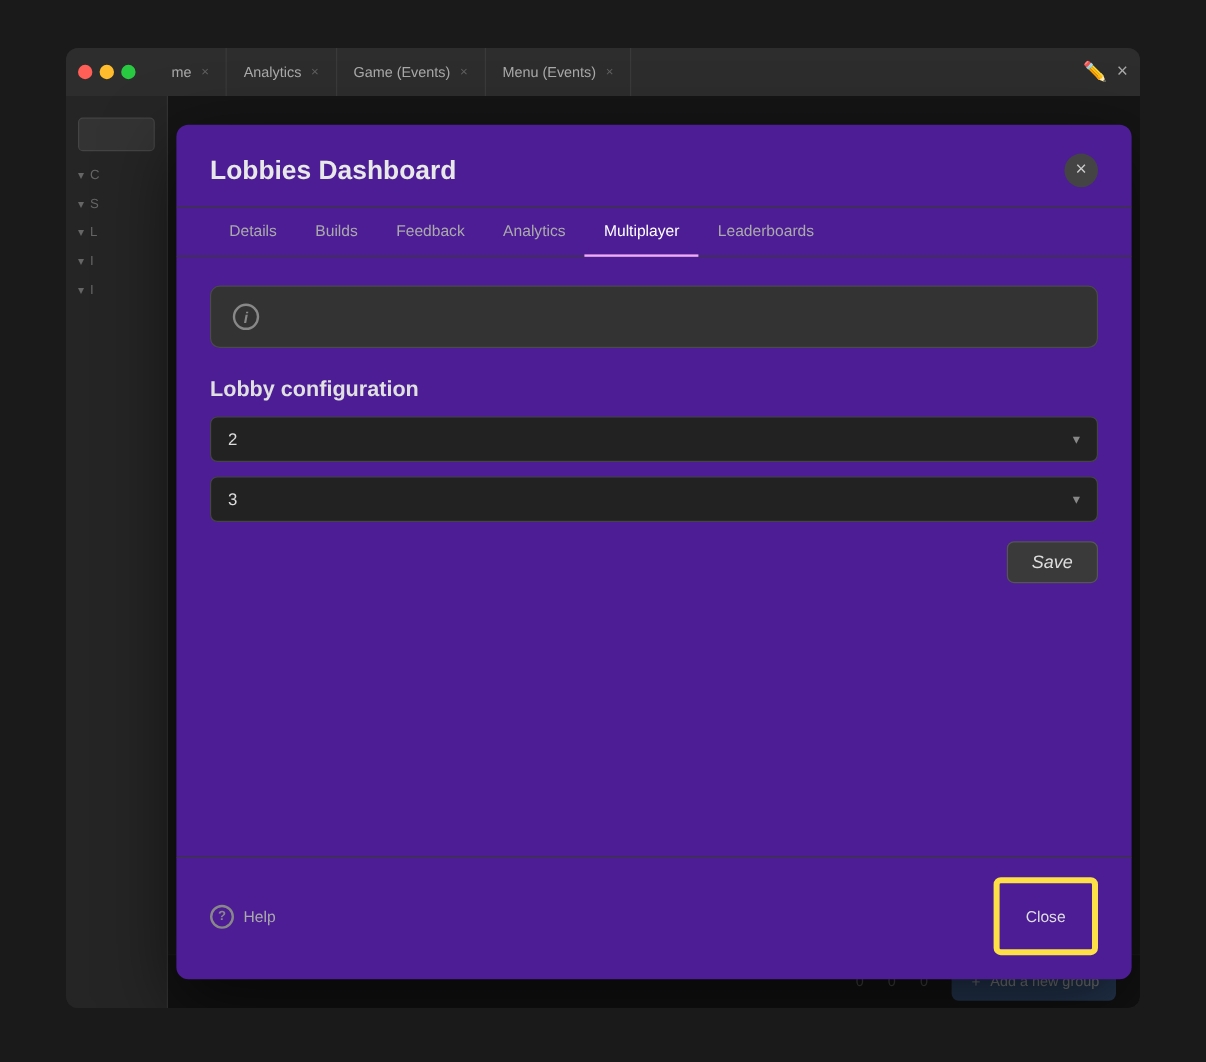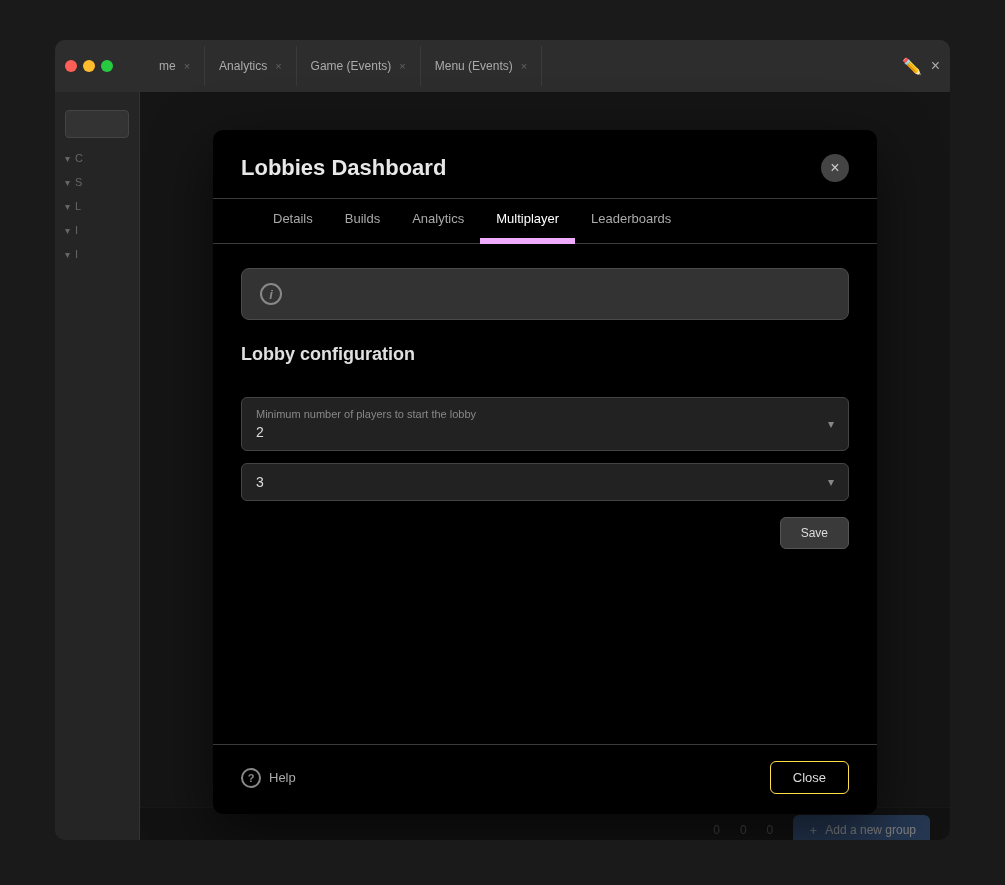--- a/index.html
+++ b/index.html
@@ -20,26 +20,26 @@
       left: 55px;
       width: 895px;
       height: 800px;
       background: #252525;
       border-radius: 10px;
       overflow: hidden;
     }
 
     
     .title-bar {
-      height: 52px;
+      height: 40px;
       background: #2d2d2d;
       display: flex;
       align-items: center;
       padding: 0 10px;
-      gap: 16px;
+      gap: 0;
     }
 
     .traffic-lights {
       display: flex;
       gap: 6px;
       margin-right: 16px;
     }
 
     .traffic-light {
       width: 12px;
@@ -128,22 +128,22 @@
       background: rgba(0,0,0,0.5);
       z-index: 10;
     }
 
     
     .modal {
       position: absolute;
       top: 50%;
       left: 50%;
       transform: translate(-50%, -50%);
-      width: 664px;
-      background: #000000;
+      width: 796px;
+      background: #4c1d95;
       border-radius: 10px;
       z-index: 20;
       overflow: hidden;
       box-shadow: 0 20px 60px rgba(0,0,0,0.6);
     }
 
     .modal-header {
       display: flex;
       align-items: center;
       justify-content: space-between;
@@ -168,35 +168,35 @@
       cursor: pointer;
       display: flex;
       align-items: center;
       justify-content: center;
     }
 
     
     .modal-tabs {
       display: flex;
       border-bottom: 1px solid #3a3a3a;
-      padding: 0 44px;
+      padding: 0 28px;
     }
 
     .modal-tab {
       padding: 12px 16px;
       font-size: 13px;
       color: #aaa;
       cursor: pointer;
       border-bottom: 2px solid transparent;
       margin-bottom: -1px;
     }
 
     .modal-tab.active {
       color: #fff;
-      border-bottom: 6px solid #f0abfc;
+      border-bottom: 2px solid #f0abfc;
     }
 
     
     .modal-body {
       padding: 24px 28px;
       min-height: 500px;
     }
 
     
     .info-banner {
@@ -233,21 +233,21 @@
     .info-link {
       color: #7ab8f5;
       text-decoration: none;
     }
 
     
     .section-title {
       font-size: 18px;
       font-weight: 600;
       color: #e0e0e0;
-      margin-bottom: 32px;
+      margin-bottom: 12px;
     }
 
     
     .dropdown-field {
       background: #222;
       border: 1px solid #444;
       border-radius: 6px;
       padding: 10px 14px;
       margin-bottom: 12px;
       cursor: pointer;
@@ -279,23 +279,24 @@
       display: flex;
       justify-content: flex-end;
       margin-top: 16px;
     }
 
     .save-btn {
       background: #3a3a3a;
       border: 1px solid #555;
       border-radius: 6px;
       color: #ddd;
-      font-size: 12px;
+      font-size: 15px;
       padding: 8px 20px;
       cursor: pointer;
+      font-style: italic;
     }
 
     
     .modal-footer {
       display: flex;
       align-items: center;
       justify-content: space-between;
       padding: 16px 28px 20px;
       border-top: 1px solid #3a3a3a;
     }
@@ -318,25 +319,25 @@
       display: flex;
       align-items: center;
       justify-content: center;
       font-size: 11px;
       color: #888;
       font-weight: bold;
     }
 
     .close-btn {
       background: transparent;
-      border: 1px solid #fde047;
+      border: 5px solid #fde047;
       border-radius: 6px;
       color: #ddd;
       font-size: 13px;
-      padding: 8px 22px;
+      padding: 20px 22px;
       cursor: pointer;
     }
 
     
     .bottom-bar {
       position: absolute;
       bottom: 0;
       left: 0;
       right: 0;
       height: 45px;
@@ -449,35 +450,35 @@
       <div class="modal">
 
         <div class="modal-header">
           <h2 class="modal-title">Lobbies Dashboard</h2>
           <button class="modal-close">×</button>
         </div>
 
         <div class="modal-tabs">
           <div class="modal-tab">Details</div>
           <div class="modal-tab">Builds</div>
+          <div class="modal-tab">Feedback</div>
           <div class="modal-tab">Analytics</div>
           <div class="modal-tab active">Multiplayer</div>
           <div class="modal-tab">Leaderboards</div>
         </div>
 
         <div class="modal-body">
 
           <div class="info-banner">
             <div class="info-icon">i</div>
           </div>
 
           <h3 class="section-title">Lobby configuration</h3>
 
           <div class="dropdown-field">
-            <div class="dropdown-label">Minimum number of players to start the lobby</div>
             <div class="dropdown-value">2</div>
             <span class="dropdown-arrow">▾</span>
           </div>
 
           <div class="dropdown-field">
             <div class="dropdown-value">3</div>
             <span class="dropdown-arrow">▾</span>
           </div>
 
           <div class="save-area">

